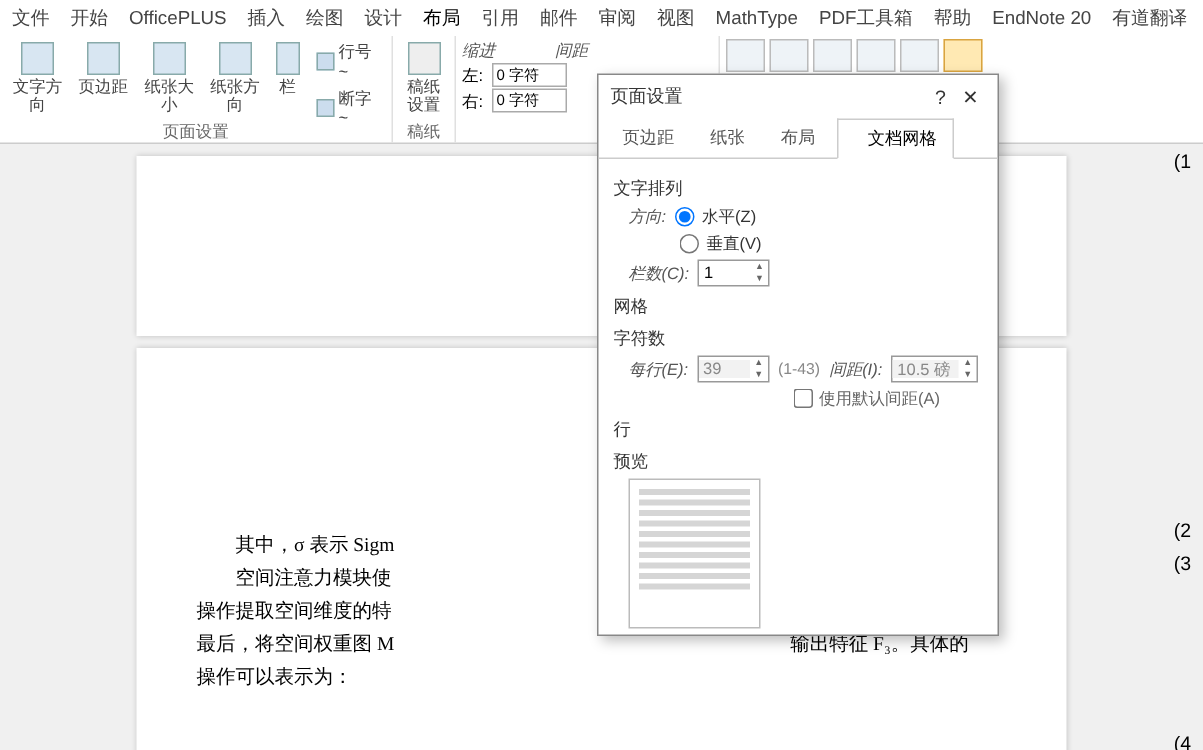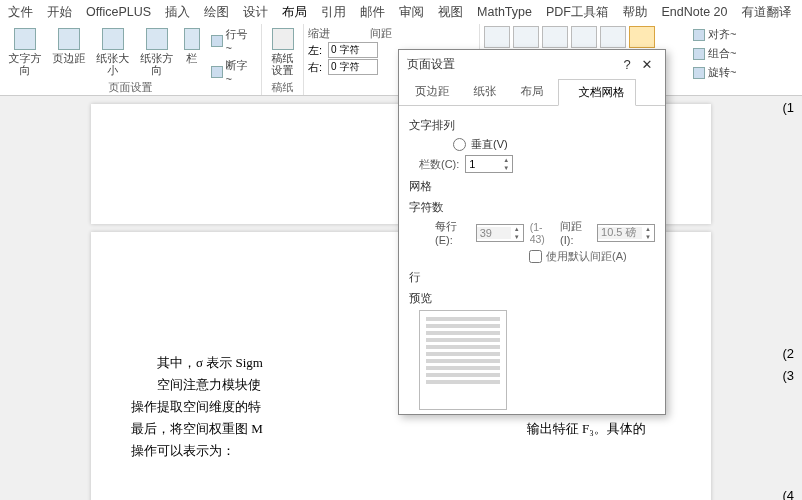--- a/index.html
+++ b/index.html
@@ -37,21 +37,21 @@
   .dialog { position: absolute; left: 398px; top: 49px; width: 268px; background: #fff; border: 1px solid #888; box-shadow: 3px 3px 8px rgba(0,0,0,.25); z-index: 10; font-size: 11.5px; color: #333; }
   .dlg-title { display: flex; align-items: center; padding: 6px 8px; font-size: 12px; }
   .dlg-title .t { flex: 1; }
   .dlg-title .q, .dlg-title .x { width: 20px; text-align: center; cursor: default; font-size: 13px; }
   .tabs { display: flex; border-bottom: 1px solid #ccc; padding: 0 6px; gap: 4px; }
   .tab { padding: 5px 10px; cursor: default; color: #555; }
   .tab.active { border: 1px solid #ccc; border-bottom: 1px solid #fff; margin-bottom: -1px; background: #fff; color: #000; padding-left: 20px; }
   .dlg-body { padding: 6px 10px 4px; }
   .sect-title { font-size: 11.5px; color: #333; margin: 6px 0 4px; }
   .row { display: flex; align-items: center; gap: 6px; margin: 3px 0; font-size: 11px; }
-  .row .lbl { color: #555; }
+  .row .lbl { color: #555; font-style: italic; }
   input[type=radio] { margin-right: 2px; }
   .radio-opt { display: flex; align-items: center; gap: 3px; }
   .grid2 { display: grid; grid-template-columns: 1fr 1fr; gap: 3px 2px; }
   .spin { display: inline-flex; align-items: center; border: 1px solid #999; height: 18px; background: #fff; }
   .spin input { border: none; width: 34px; font-size: 11px; padding: 0 3px; outline: none; }
   .spin .ud { width: 12px; height: 16px; display: flex; flex-direction: column; font-size: 6px; color: #666; }
   .spin .ud span { flex: 1; text-align: center; line-height: 8px; }
   .spin.disabled input { background: #f2f2f2; color: #888; }
   .hint { color: #888; font-size: 10.5px; }
   .chk { display: flex; align-items: center; gap: 4px; font-size: 11px; color: #666; }
@@ -145,34 +145,20 @@
   <div class="ribbon-group" style="flex:1;border-right:none">
     <div class="rg-body">
       <div class="arrange-icons">
         <div class="aicn"></div>
           <div class="aicn"></div>
           <div class="aicn"></div>
           <div class="aicn"></div>
           <div class="aicn"></div>
           <div class="aicn" style="background:#ffe9b3;border-color:#d9a441"></div>
       </div>
-      <div class="col" style="margin-left:4px">
-        <div class="btn-small">
-            <span class="sic"></span>
-            <span>对齐~</span>
-          </div>
-        <div class="btn-small">
-            <span class="sic"></span>
-            <span>组合~</span>
-          </div>
-        <div class="btn-small">
-            <span class="sic"></span>
-            <span>旋转~</span>
-          </div>
-      </div>
     </div>
   </div>
 </div>
 
 <div class="doc-area">
   <span class="eqnum" style="top:4px">(1</span>
   <div class="page page1"></div>
   <span class="eqnum" style="top:250px">(2</span>
   <span class="eqnum" style="top:272px">(3</span>
   <div class="page page2">
@@ -192,41 +178,48 @@
     <span class="x">✕</span>
   </div>
   <div class="tabs">
       <div class="tab">页边距</div>
       <div class="tab">纸张</div>
       <div class="tab">布局</div>
       <div class="tab active">文档网格</div>
     </div>
   <div class="dlg-body">
     <div class="sect-title">文字排列</div>
+    <div class="row" style="margin-left:10px">
+      <span class="lbl">方向:</span>
+      <label class="radio-opt">
+          <input type="radio" checked="" style="">
+          <span>水平(Z)</span>
+        </label>
+    </div>
     <div class="row" style="margin-left:44px">
       <label class="radio-opt">
           <input type="radio" style="">
           <span>垂直(V)</span>
         </label>
     </div>
     <div class="row" style="margin-left:10px">
       <span class="lbl">栏数(C):</span>
       <span class="spin">
           <input value="1" style="">
           <span class="ud">
             <span>▲</span>
             <span>▼</span>
           </span>
         </span>
     </div>
 
     <div class="sect-title">网格</div>
 
     <div class="sect-title">字符数</div>
-    <div class="row" style="margin-left:26px">
+    <div class="row" style="margin-left:10px">
       <span class="lbl">每行(E):</span>
       <span class="spin disabled">
           <input value="39" style="">
           <span class="ud">
             <span>▲</span>
             <span>▼</span>
           </span>
         </span>
       <span class="hint">(1-43)</span>
       <span class="lbl">间距(I):</span>

